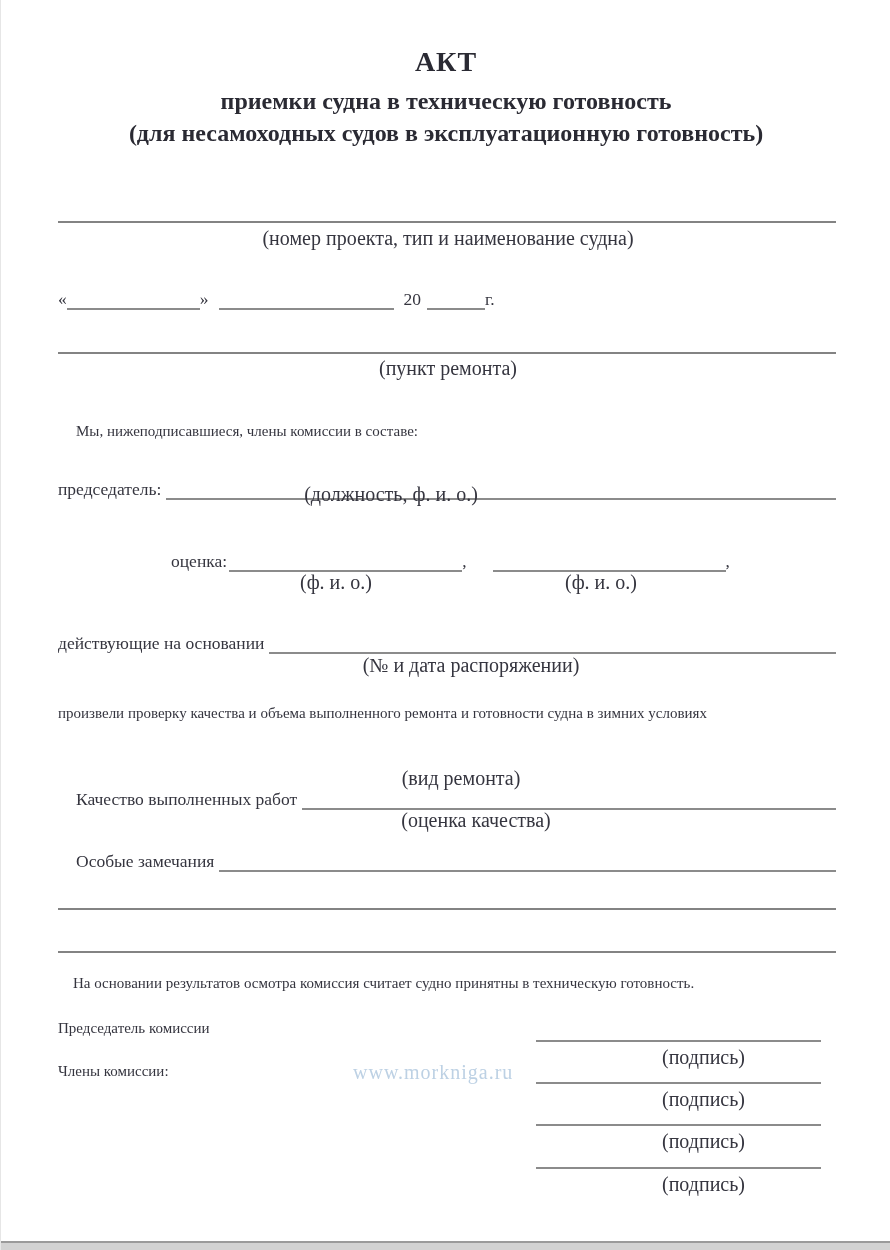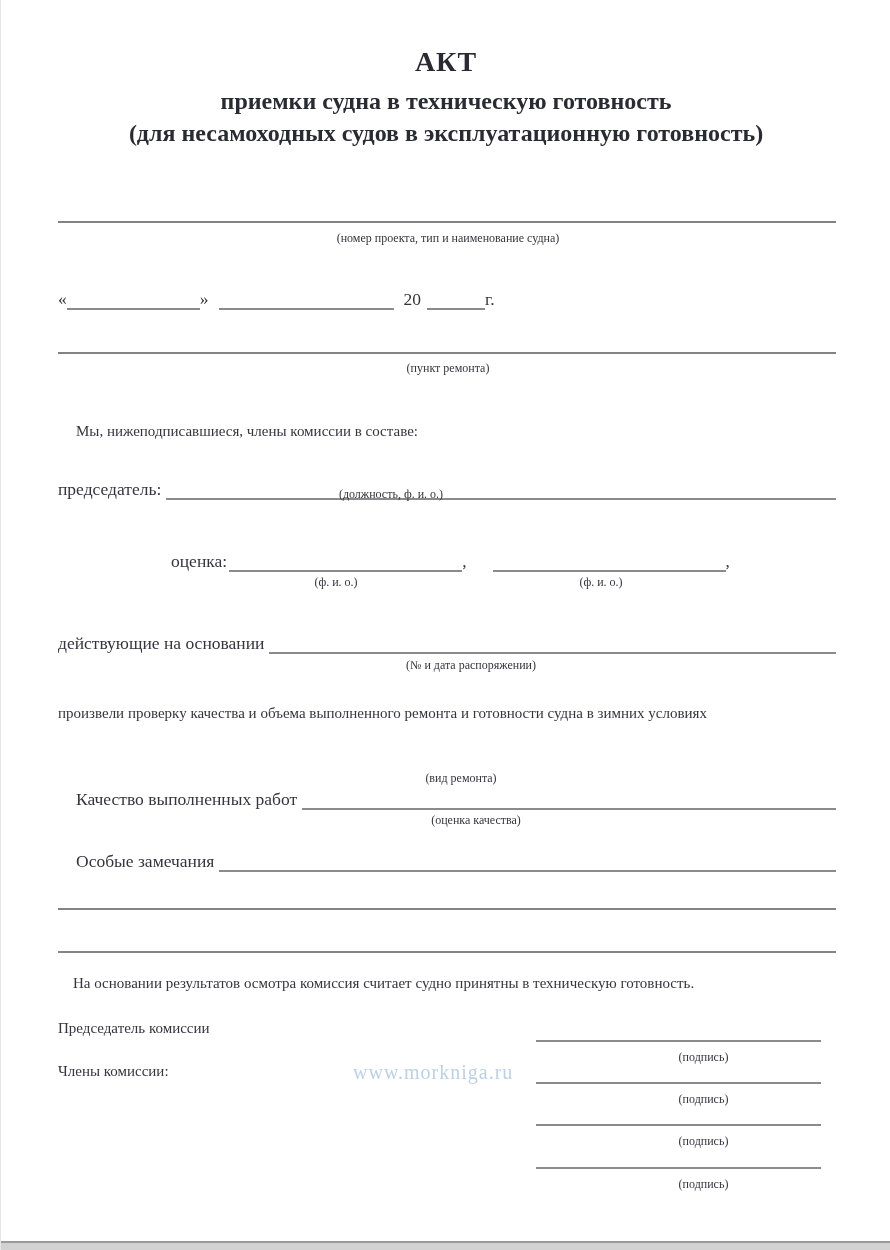--- a/index.html
+++ b/index.html
@@ -23,21 +23,21 @@
   .fill{
     flex:1;height:22px;box-sizing:border-box;
     border-bottom:2px solid #8b8b8b;margin-left:3px;
   }
   .blank{
     display:inline-block;height:22px;box-sizing:border-box;
     border-bottom:2px solid #8b8b8b;vertical-align:bottom;
   }
   .hr{position:absolute;left:57px;right:55px;border-top:2px solid #838383;height:0;}
   .cap{
-    position:absolute;text-align:center;font-size:12px;color:#35353f;
+    position:absolute;text-align:center;font-size:20px;color:#35353f;
     line-height:20px;white-space:nowrap;
   }
   .txt{position:absolute;font-size:15px;line-height:22px;white-space:nowrap;}
   .lbl{padding-right:2px;}
   .sfx{padding-left:4px;}
   .sig-line{position:absolute;left:535px;width:285px;border-top:2px solid #8b8b8b;height:0;}
   .sig-cap{left:560px;width:285px;}
   .watermark{
     position:absolute;left:352px;top:1061px;
     font-family:"Liberation Serif","DejaVu Serif",serif;

